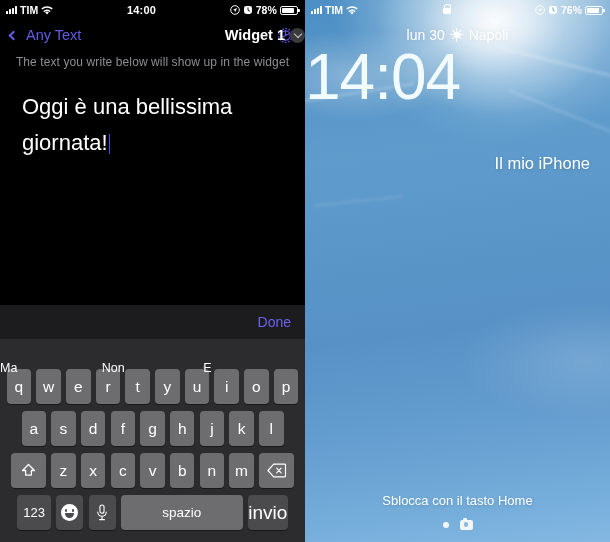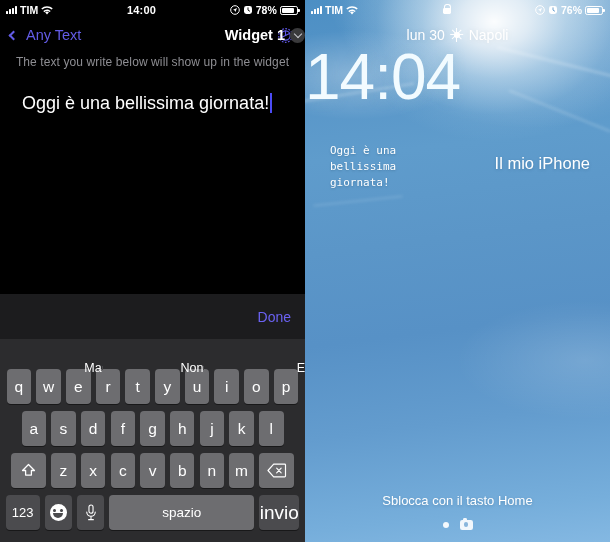--- a/index.html
+++ b/index.html
@@ -80,60 +80,60 @@
   }
   .nav-gear { margin-left:auto; display:flex; align-items:center; }
 
   .hint {
     text-align:center; color:#8e8e93; font-size:12px;
     padding:5px 0 0 0; letter-spacing:.1px;
   }
 
   .editor {
     flex:1; padding:20px 20px 0 22px;
-    color:#fff; font-size:18px; line-height:1.63;
+    color:#fff; font-size:22px; line-height:1.63;
     position:relative;
   }
   .editor .caret{
     display:inline-block; width:1.6px; height:20px; background:#4b4bf5;
     vertical-align:-4px; margin-left:1px;
   }
 
   .donebar {
-    height:45px; background:#1c1c1e;
+    height:34px; background:#1c1c1e;
     display:flex; align-items:center; justify-content:flex-end;
     padding-right:14px;
   }
   .donebar span{ color:#6b62f2; font-size:14px; }
 
   
   .keyboard { background:#2c2c2e; padding-bottom:5px; }
   .suggestbar {
     height:30px; display:flex; align-items:center;
     color:#fff; font-size:12.5px;
   }
-  .suggestion { flex:1; text-align:right; position:relative;margin-top:28px; }
+  .suggestion { flex:1; text-align:left; position:relative;margin-top:28px; }
   .suggestion + .suggestion::before{
     content:""; position:absolute; left:0; top:5px; bottom:5px;
     width:1px; background:#4a4a4c;
   }
   .krow { display:flex; justify-content:center; gap:5.2px; margin-bottom:7px; }
   .krow.r2 { padding:0 15px; }
   .key {
     background:#6d6d70; color:#fff;
     border-radius:4px;
     height:35px; width:24.5px;
     display:flex; align-items:center; justify-content:center;
     font-size:15.5px;
     box-shadow:0 1px 0 rgba(0,0,0,.45);
   }
   .krow.r2 .key { width:24.5px; }
   .key.dark { background:#4b4b4e; }
   .key.wide { width:35px; }
-  .key.space { width:145px; font-size:13.5px; }
+  .key.space { width:122px; font-size:13.5px; }
   .key.enter { width:40px; font-size:19px; }
   .key.num { width:34px; font-size:13px; }
   .key.small { width:27px; }
   .krow.r4 { gap:5.2px; }
   .emoji-face {
     width:17px; height:17px; border-radius:50%; background:#fff; position:relative;
   }
   .emoji-face::before{
     content:""; position:absolute; left:3.4px; top:4.6px; width:2.4px; height:3px;
     border-radius:50%; background:#4b4b4e;
@@ -426,25 +426,20 @@
     <span class="sun">
         <i></i>
         <i></i>
         <i></i>
       </span>
     <span>Napoli</span>
   </div>
 
   <div class="r-clock">14:04</div>
 
-  <div class="widget-text">
-    <div>Oggi è una</div>
-    <div>bellissima</div>
-    <div>giornata!</div>
-  </div>
 
   <div class="device-name">Il mio iPhone</div>
 
   <div class="unlock-hint">Sblocca con il tasto Home</div>
 
   <div class="bottom-dots">
     <span class="pagedot"></span>
     <span class="cam"></span>
   </div>
 </div>

